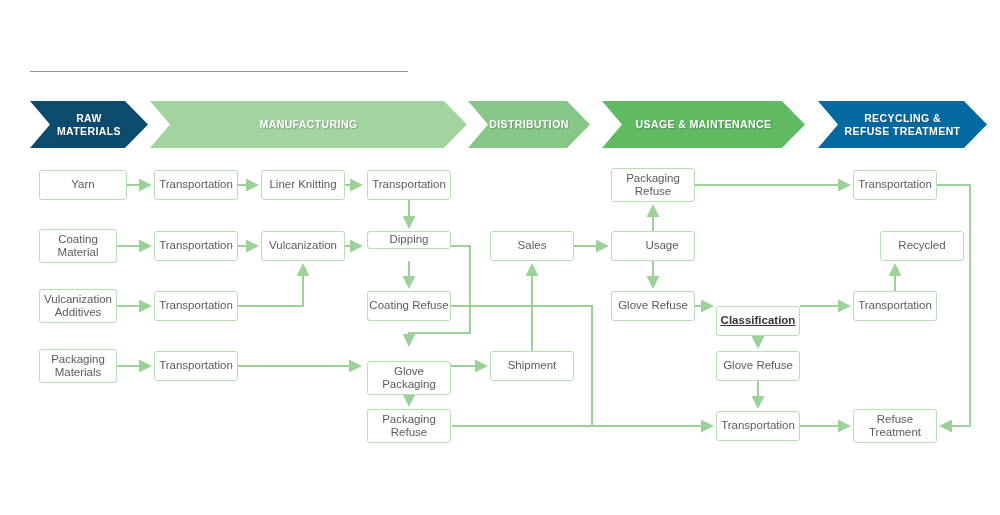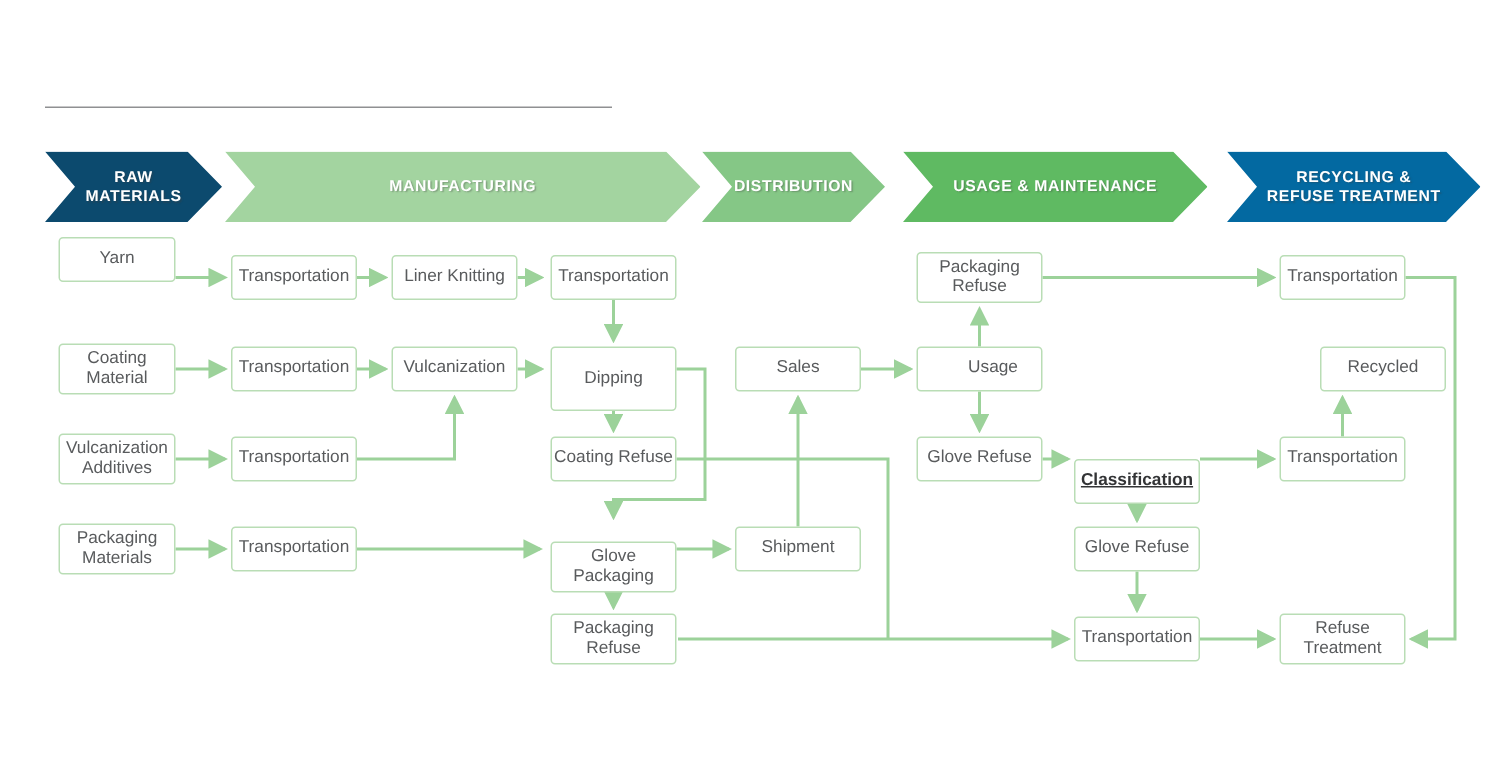--- a/index.html
+++ b/index.html
@@ -85,31 +85,31 @@
     <path class="conn" marker-end="url(#ah)" d="M695 185 H849"></path>
     <path class="conn" marker-end="url(#ah)" d="M695 306 H712"></path>
     <path class="conn" marker-end="url(#ah)" d="M800 306 H849"></path>
     <path class="conn" marker-end="url(#ah)" d="M895 291 V265"></path>
     <path class="conn" marker-end="url(#ah)" d="M758 321 V347"></path>
     <path class="conn" marker-end="url(#ah)" d="M758 381 V407"></path>
     <path class="conn" marker-end="url(#ah)" d="M800 426 H849"></path>
     <path class="conn" marker-end="url(#ah)" d="M937 185 H970 V426 H941"></path>
   </svg>
 
-  <div class="box" style="left:39px;top:158px;width:78px;height:30px;">Yarn</div>
+  <div class="box" style="left:39px;top:170px;width:88px;height:30px;">Yarn</div>
   <div class="box" style="left:154px;top:170px;width:84px;height:30px;">Transportation</div>
   <div class="box" style="left:261px;top:170px;width:84px;height:30px;">Liner Knitting</div>
   <div class="box" style="left:367px;top:170px;width:84px;height:30px;">Transportation</div>
   <div class="box" style="left:611px;top:168px;width:84px;height:34px;">Packaging Refuse</div>
   <div class="box" style="left:853px;top:170px;width:84px;height:30px;">Transportation</div>
 
   <div class="box" style="left:39px;top:229px;width:78px;height:34px;">Coating Material</div>
   <div class="box" style="left:154px;top:231px;width:84px;height:30px;">Transportation</div>
   <div class="box" style="left:261px;top:231px;width:84px;height:30px;">Vulcanization</div>
-  <div class="box" style="left:367px;top:231px;width:84px;height:43px;text-align:right;">Dipping</div>
+  <div class="box" style="left:367px;top:231px;width:84px;height:18px;text-align:right;">Dipping</div>
   <div class="box" style="left:490px;top:231px;width:84px;height:30px;">Sales</div>
   <div class="box" style="left:611px;top:231px;width:84px;height:30px;padding-left:19px;">Usage</div>
   <div class="box" style="left:880px;top:231px;width:84px;height:30px;">Recycled</div>
 
   <div class="box" style="left:39px;top:289px;width:78px;height:34px;">Vulcanization Additives</div>
   <div class="box" style="left:154px;top:291px;width:84px;height:30px;">Transportation</div>
   <div class="box" style="left:367px;top:291px;width:84px;height:30px;">Coating Refuse</div>
   <div class="box" style="left:611px;top:291px;width:84px;height:30px;">Glove Refuse</div>
   <div class="box bold" style="left:716px;top:306px;width:84px;height:30px;text-decoration:underline;">Classification</div>
   <div class="box" style="left:853px;top:291px;width:84px;height:30px;">Transportation</div>

